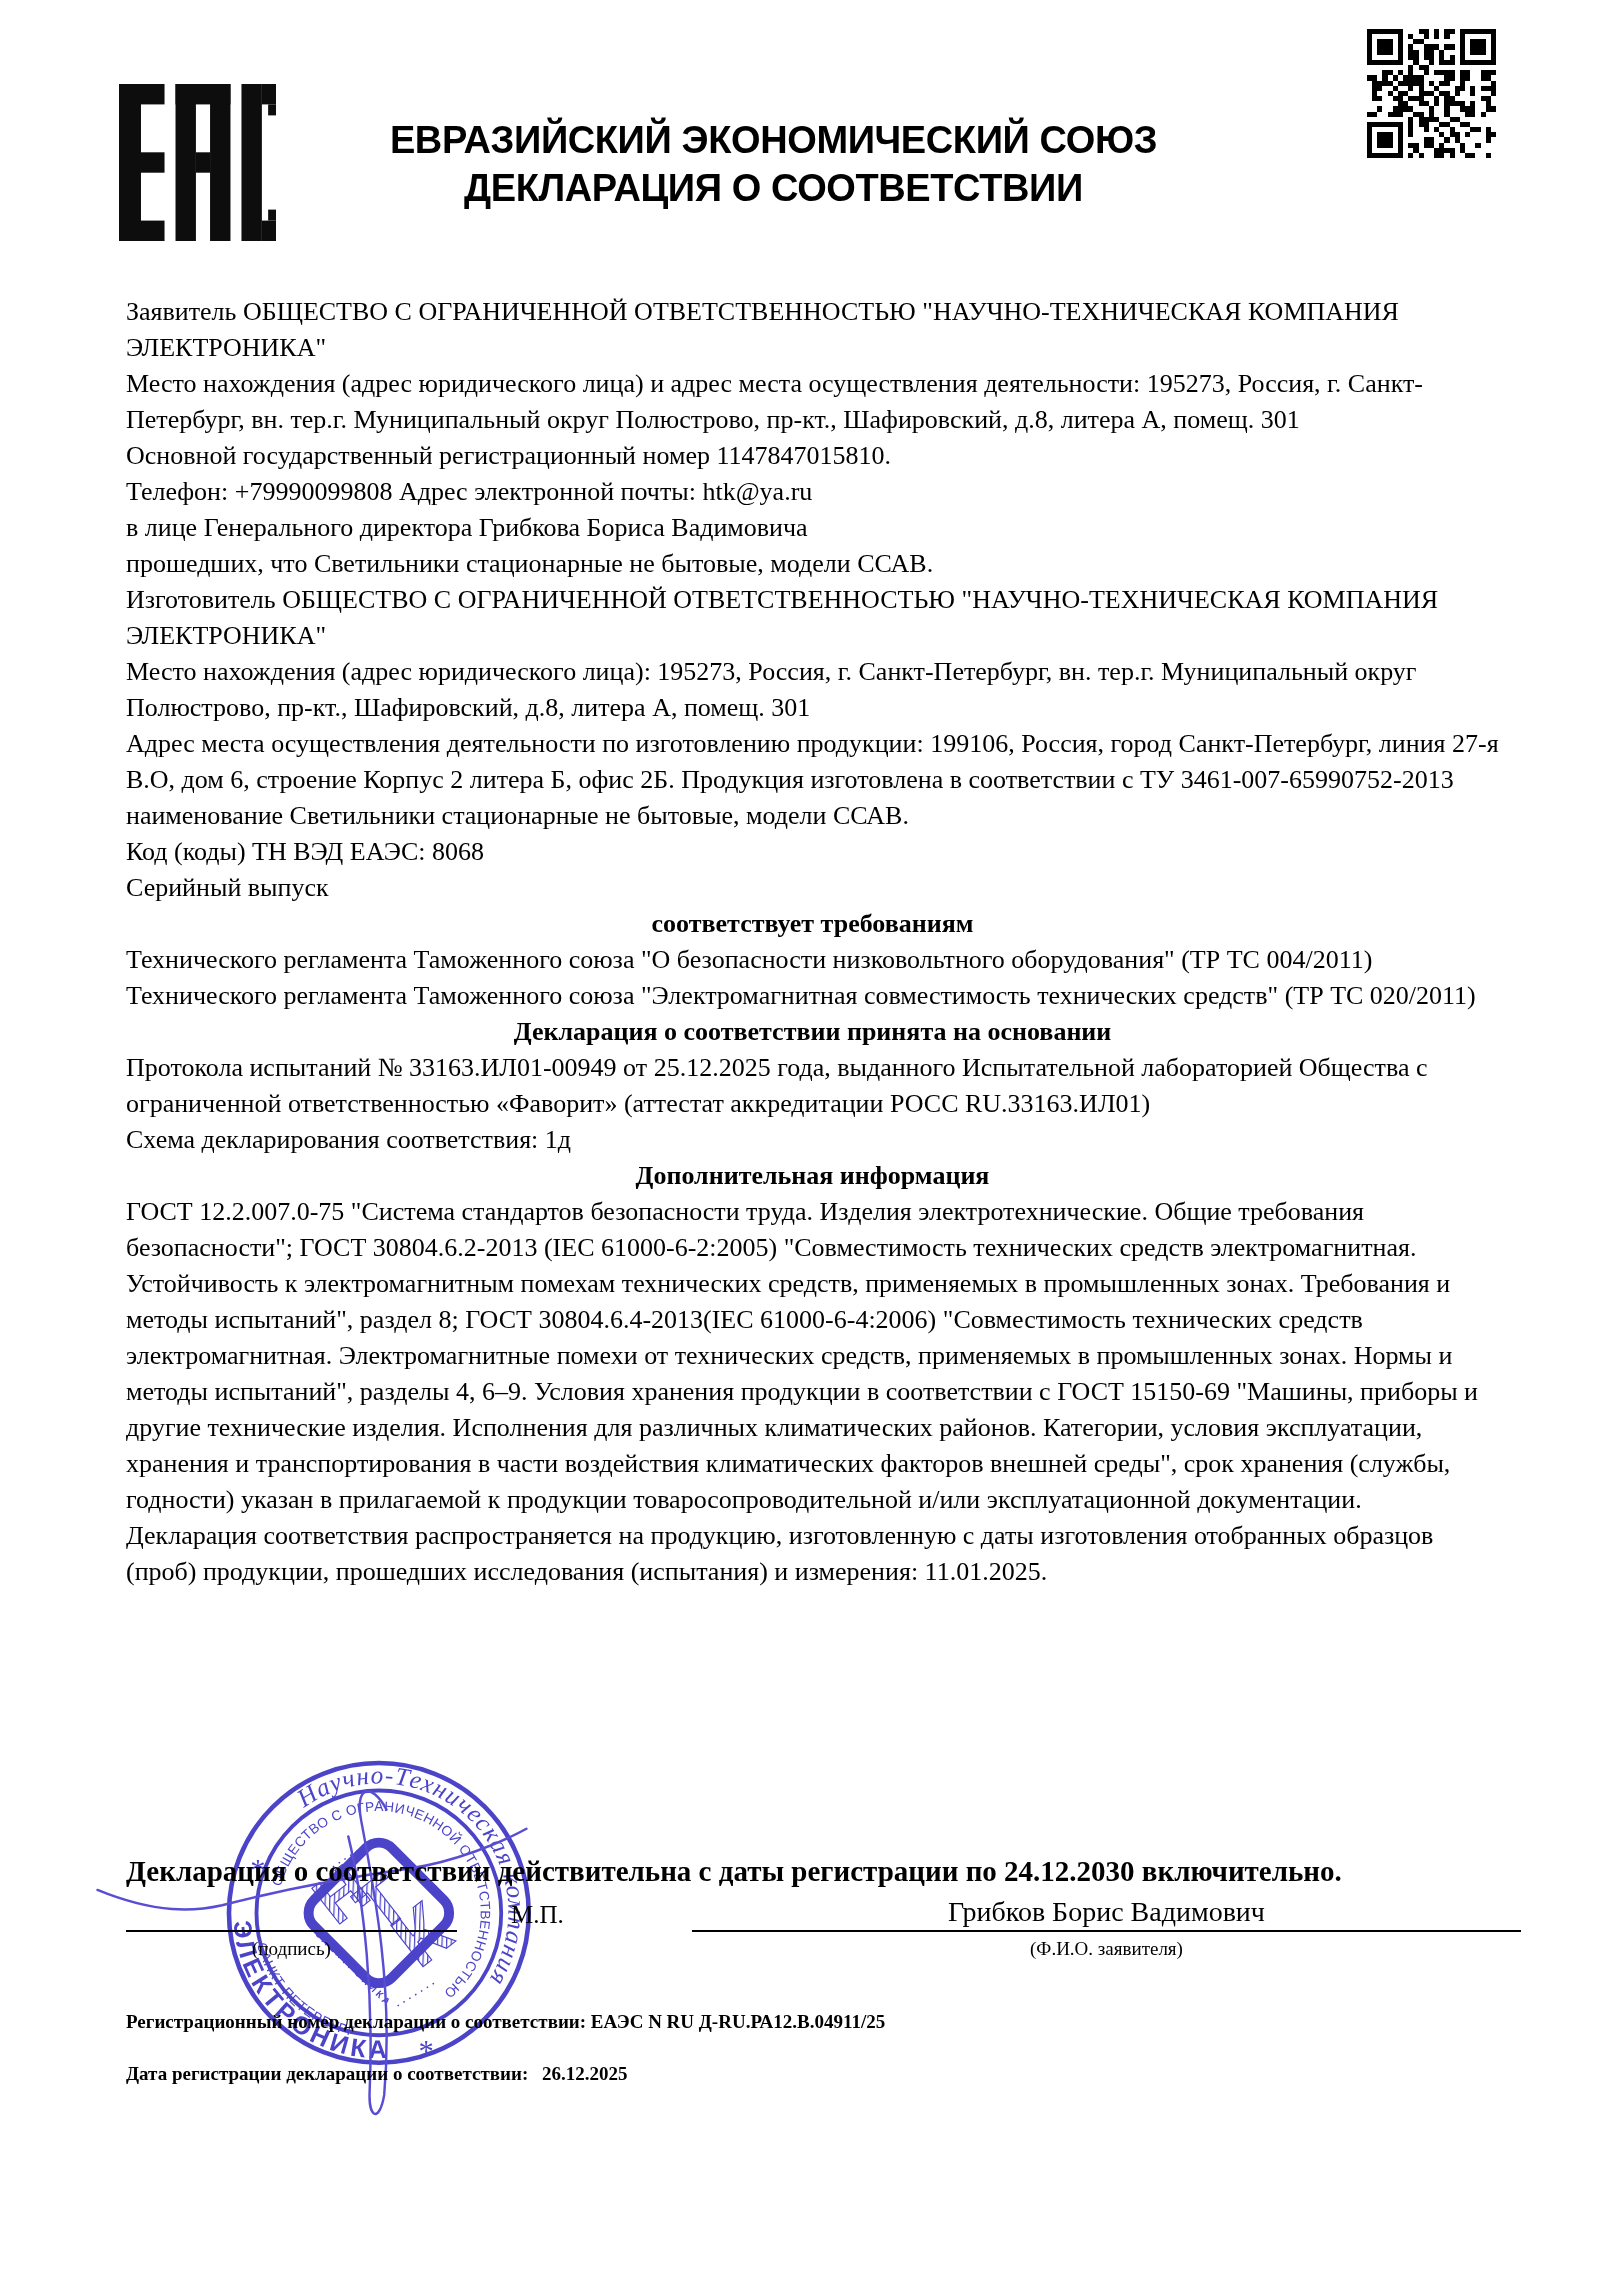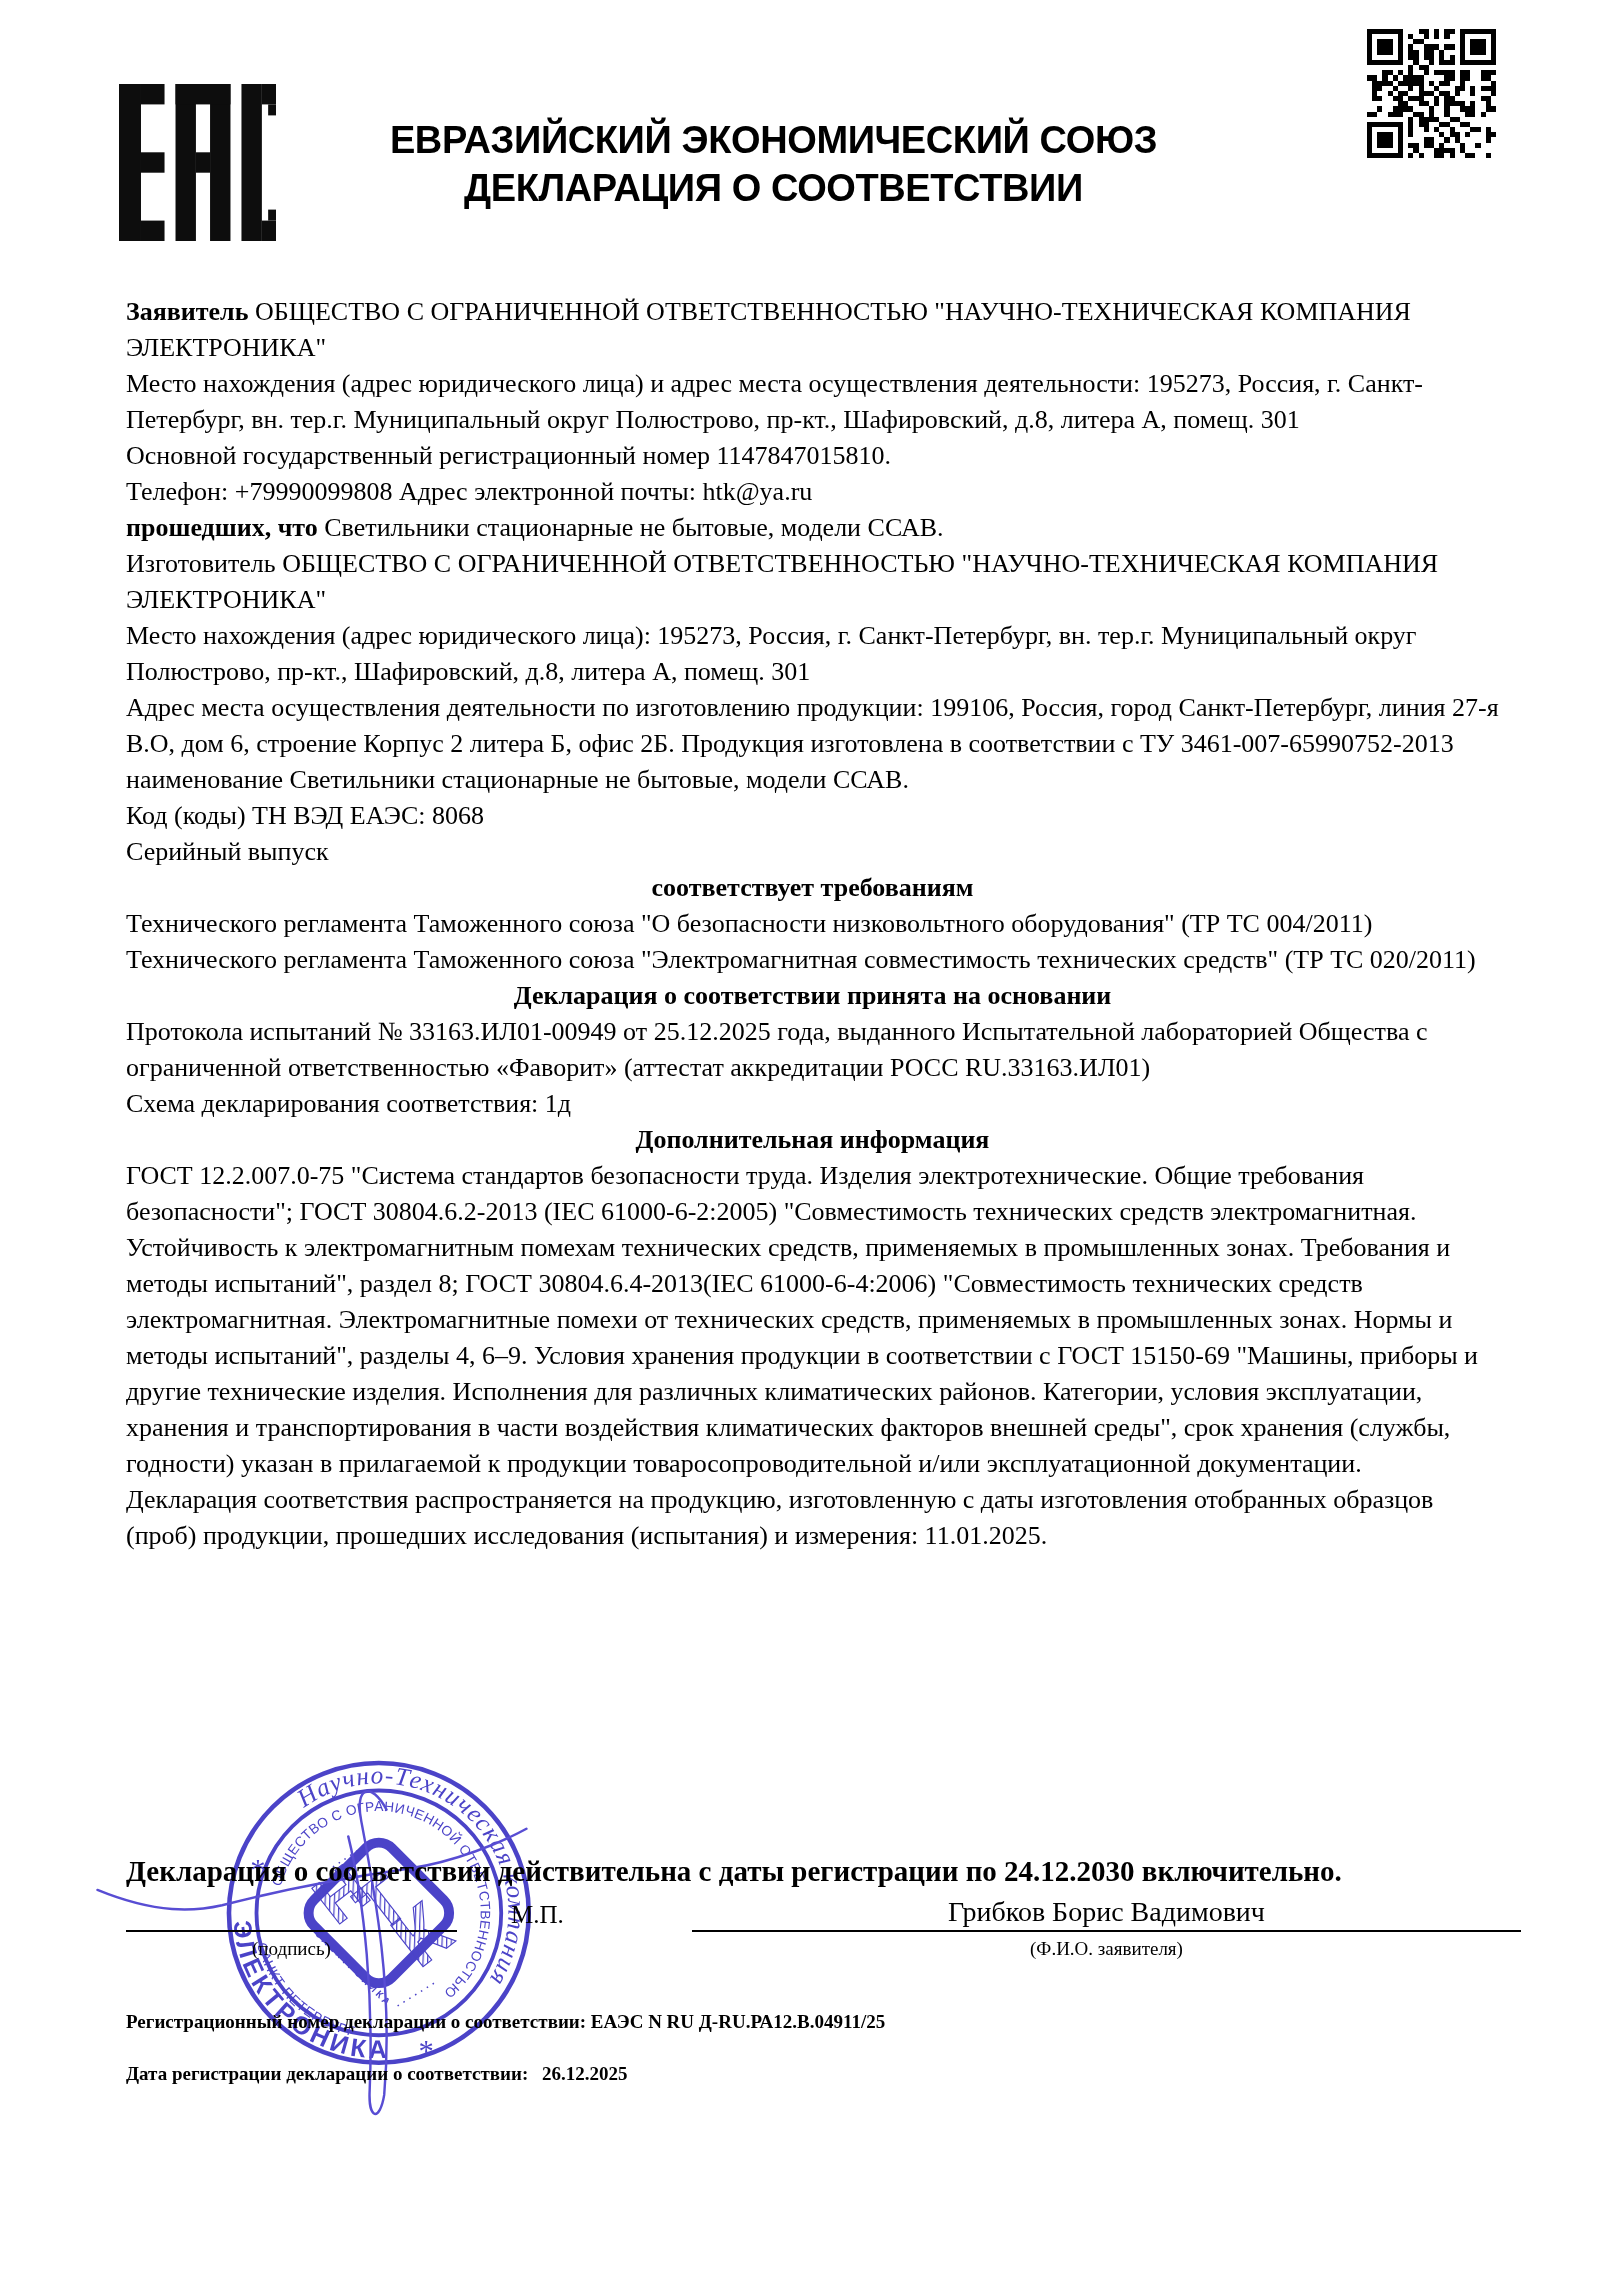--- a/index.html
+++ b/index.html
@@ -13,21 +13,21 @@
     left:230px;top:116px;width:1087px;text-align:center;
     font-family:"Liberation Sans", sans-serif;font-weight:bold;
     font-size:38px;line-height:48px;letter-spacing:-0.4px;white-space:pre-line;
   }
   
   .body-col{
     left:126px;top:294px;width:1373px;
     font-size:26px;line-height:36px;text-align:left;
   }
   .body-col p{margin:0;}
-  .lead{font-weight:bold;}
+  .lead{font-weight:normal;}
   .bold-par{font-weight:bold;text-align:center;}
   
   .validity{left:126px;top:1855px;width:1377px;font-size:29px;font-weight:bold;}
   .fio-name{left:692px;top:1896px;width:829px;text-align:center;font-size:28px;}
   .mp{left:511px;top:1901px;font-size:25px;}
   .rule{height:2.3px;background:#000;top:1930px;}
   .rule-left{left:126px;width:331px;}
   .rule-right{left:692px;width:829px;}
   .caption{font-size:19px;text-align:center;}
   .cap-sign{left:126px;top:1938px;width:331px;}
@@ -279,20 +279,21 @@
     <rect x="0" y="18" width="7" height="7" fill="#000"></rect>
     <rect x="1" y="19" width="5" height="5" fill="#fff"></rect>
     <rect x="2" y="20" width="3" height="3" fill="#000"></rect>
   </svg>
 
 <div class="abs body-col">
   <p><span class="lead">Заявитель</span><span> ОБЩЕСТВО С ОГРАНИЧЕННОЙ ОТВЕТСТВЕННОСТЬЮ "НАУЧНО-ТЕХНИЧЕСКАЯ КОМПАНИЯ ЭЛЕКТРОНИКА"</span></p>
   <p>Место нахождения (адрес юридического лица) и адрес места осуществления деятельности: 195273, Россия, г. Санкт-Петербург, вн. тер.г. Муниципальный округ Полюстрово, пр-кт., Шафировский, д.8, литера А, помещ. 301</p>
   <p>Основной государственный регистрационный номер 1147847015810.</p>
   <p>Телефон: +79990099808 Адрес электронной почты: htk@ya.ru</p>
+  <p><span class="lead">в лице</span><span> Генерального директора Грибкова Бориса Вадимовича</span></p>
   <p><span class="lead">прошедших, что</span><span> Светильники стационарные не бытовые, модели ССАВ.</span></p>
   <p>Изготовитель ОБЩЕСТВО С ОГРАНИЧЕННОЙ ОТВЕТСТВЕННОСТЬЮ "НАУЧНО-ТЕХНИЧЕСКАЯ КОМПАНИЯ ЭЛЕКТРОНИКА"</p>
   <p>Место нахождения (адрес юридического лица): 195273, Россия, г. Санкт-Петербург, вн. тер.г. Муниципальный округ Полюстрово, пр-кт., Шафировский, д.8, литера А, помещ. 301</p>
   <p>Адрес места осуществления деятельности по изготовлению продукции: 199106, Россия, город Санкт-Петербург, линия 27-я В.О, дом 6, строение Корпус 2 литера Б, офис 2Б. Продукция изготовлена в соответствии с ТУ 3461-007-65990752-2013 наименование Светильники стационарные не бытовые, модели ССАВ.</p>
   <p>Код (коды) ТН ВЭД ЕАЭС: 8068</p>
   <p>Серийный выпуск</p>
   <p class="bold-par">соответствует требованиям</p>
   <p>Технического регламента Таможенного союза "О безопасности низковольтного оборудования" (ТР ТС 004/2011)</p>
   <p>Технического регламента Таможенного союза "Электромагнитная совместимость технических средств" (ТР ТС 020/2011)</p>
   <p class="bold-par">Декларация о соответствии принята на основании</p>

